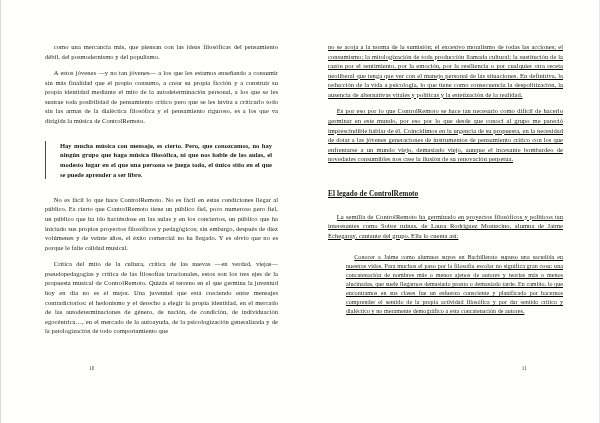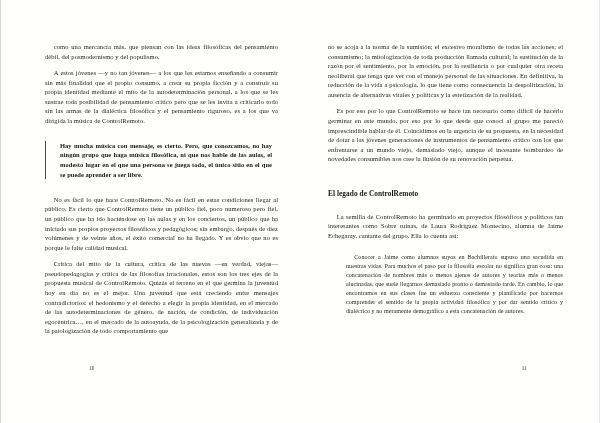--- a/index.html
+++ b/index.html
@@ -30,20 +30,21 @@
     width: 300px;
     height: 423px;
     box-sizing: border-box;
     background: #fffffe;
   }
   .page-left {
     padding: 42px 22px 30px 44px;
   }
   .page-right {
     padding: 42px 36px 30px 28px;
+    text-decoration: underline;
   }
   .content {
     position: relative;
     width: 100%;
     height: 100%;
   }
   p {
     margin: 0;
     font-size: 6.55px;
     line-height: 9.55px;

